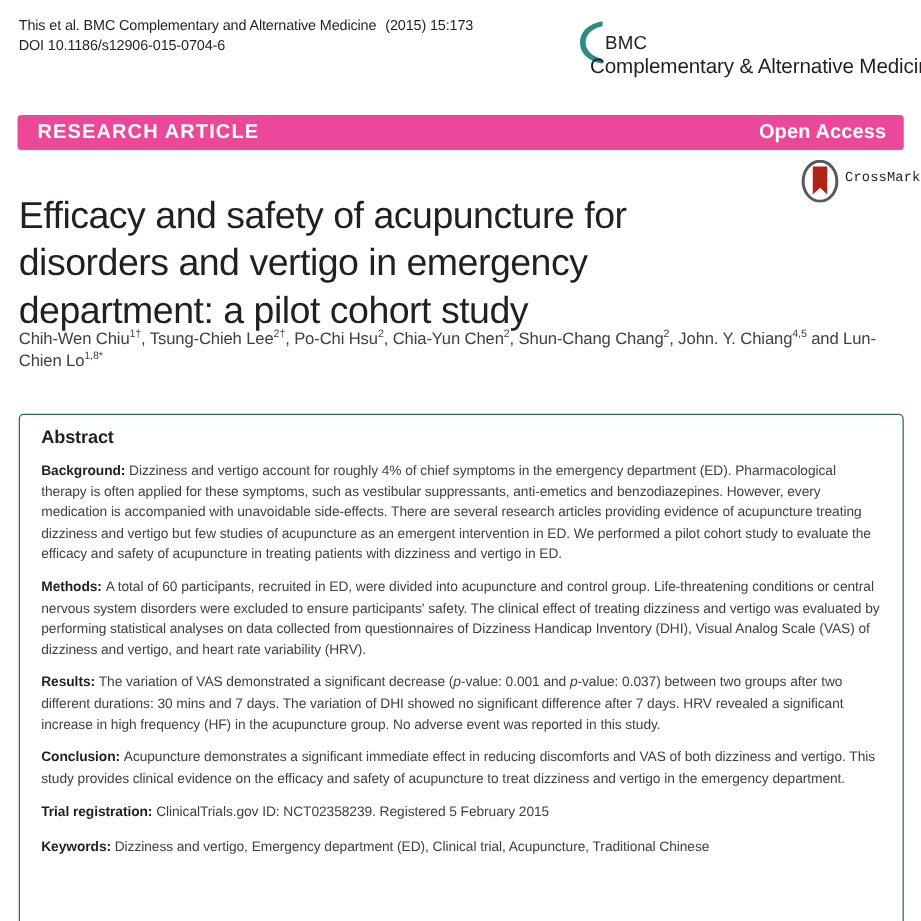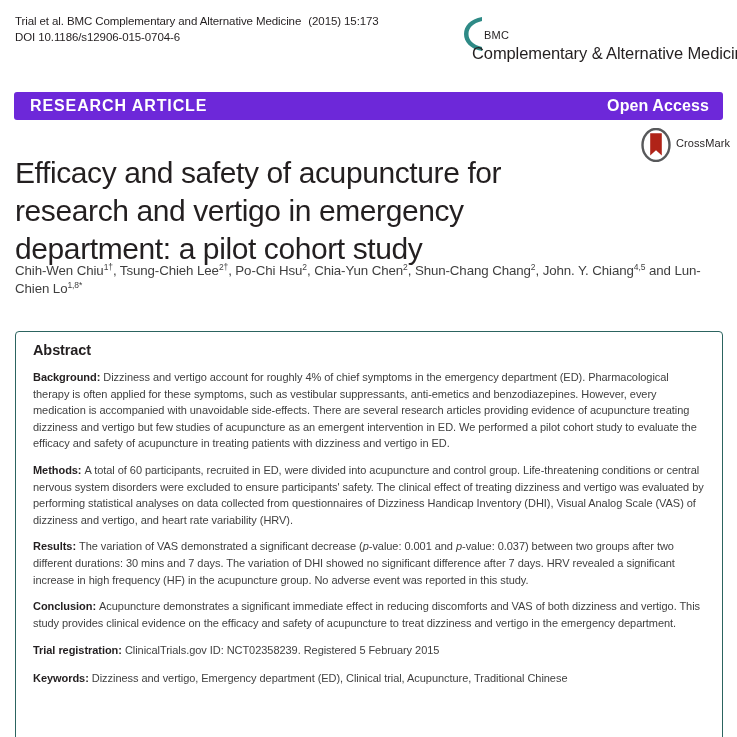--- a/index.html
+++ b/index.html
@@ -51,21 +51,21 @@
     position: absolute;
     left: 0px;
     top: 1px;
     width: 22px;
     height: 38px;
   }
   .bmc-abbr {
     position: absolute;
     left: 22px;
     top: 13px;
-    font-size: 11px;
+    font-size: 15px;
     line-height: 16px;
     letter-spacing: 0.2px;
     color: #231f20;
   }
   .bmc-full {
     position: absolute;
     left: 10px;
     top: 30px;
     font-size: 16.5px;
     line-height: 19px;
@@ -74,21 +74,21 @@
     white-space: nowrap;
   }
 
   
   .banner {
     position: absolute;
     left: 14px;
     top: 92px;
     width: 709px;
     height: 28px;
-    background: #6d28d9;
+    background: #ec4899;
     border-radius: 3px;
     box-sizing: border-box;
   }
   .banner-left {
     position: absolute;
     left: 16px;
     top: 5px;
     color: #ffffff;
     font-size: 16px;
     font-weight: bold;
@@ -115,21 +115,21 @@
   .crossmark-badge {
     position: absolute;
     left: 0; top: 0;
     width: 34px;
     height: 34px;
   }
   .crossmark-label {
     position: absolute;
     left: 37px;
     top: 9px;
-    font-family: Liberation Sans, sans-serif;
+    font-family: Liberation Mono, monospace;
     font-size: 11px;
     color: #231f20;
     letter-spacing: 0.1px;
   }
 
   
   .article-title {
     position: absolute;
     left: 15px;
     top: 134px;
@@ -199,21 +199,21 @@
     margin-bottom: 11px;
   }
 </style>
 </head>
 <body>
 
 <div class="top-header">
 
   <div class="citation-block">
     <div class="citation-line1">
-      <span>Trial et al.</span>
+      <span>This et al.</span>
       <span class="journal-italic">BMC Complementary and Alternative Medicine</span>
       <span class="vol-info">(2015) 15:173</span>
     </div>
     <div class="citation-line2">DOI 10.1186/s12906-015-0704-6</div>
   </div>
 
   <div class="bmc-logo">
     <svg class="bmc-arc" viewBox="0 0 22 38">
       <path d="M20 2 C8 4, 2 11, 2 19 C2 27, 8 34, 20 36 L20 32 C11 30, 6.5 25, 6.5 19 C6.5 13, 11 8, 20 6 Z" fill="#2e8a86"></path>
     </svg>
@@ -228,21 +228,21 @@
 </div>
 
 <div class="crossmark">
   <svg class="crossmark-badge" viewBox="0 0 34 34">
     <ellipse cx="17" cy="17" rx="13.5" ry="16" fill="#ffffff" stroke="#58595b" stroke-width="2.4"></ellipse>
     <path d="M11.2 5.2 L22.8 5.2 L22.8 27.5 L17 22.2 L11.2 27.5 Z" fill="#b02318"></path>
   </svg>
   <span class="crossmark-label">CrossMark</span>
 </div>
 
-<h1 class="article-title">Efficacy and safety of acupuncture for research and vertigo in emergency department: a pilot cohort study</h1>
+<h1 class="article-title">Efficacy and safety of acupuncture for disorders and vertigo in emergency department: a pilot cohort study</h1>
 
 <div class="authors">Chih-Wen Chiu<sup>1†</sup>, Tsung-Chieh Lee<sup>2†</sup>, Po-Chi Hsu<sup>2</sup>, Chia-Yun Chen<sup>2</sup>, Shun-Chang Chang<sup>2</sup>, John. Y. Chiang<sup>4,5</sup> and Lun-Chien Lo<sup>1,8*</sup></div>
 
 <div class="abstract-box">
   <div class="abstract-inner">
     <div class="abstract-heading">Abstract</div>
     <div id="abstract-sections">
         <p class="abs-para"><span class="lbl">Background: </span><span>Dizziness and vertigo account for roughly 4% of chief symptoms in the emergency department (ED). Pharmacological therapy is often applied for these symptoms, such as vestibular suppressants, anti-emetics and benzodiazepines. However, every medication is accompanied with unavoidable side-effects. There are several research articles providing evidence of acupuncture treating dizziness and vertigo but few studies of acupuncture as an emergent intervention in ED. We performed a pilot cohort study to evaluate the efficacy and safety of acupuncture in treating patients with dizziness and vertigo in ED.</span></p>
         <p class="abs-para"><span class="lbl">Methods: </span><span>A total of 60 participants, recruited in ED, were divided into acupuncture and control group. Life-threatening conditions or central nervous system disorders were excluded to ensure participants' safety. The clinical effect of treating dizziness and vertigo was evaluated by performing statistical analyses on data collected from questionnaires of Dizziness Handicap Inventory (DHI), Visual Analog Scale (VAS) of dizziness and vertigo, and heart rate variability (HRV).</span></p>
         <p class="abs-para"><span class="lbl">Results: </span><span>The variation of VAS demonstrated a significant decrease (<i>p</i>-value: 0.001 and <i>p</i>-value: 0.037) between two groups after two different durations: 30 mins and 7 days. The variation of DHI showed no significant difference after 7 days. HRV revealed a significant increase in high frequency (HF) in the acupuncture group. No adverse event was reported in this study.</span></p>

